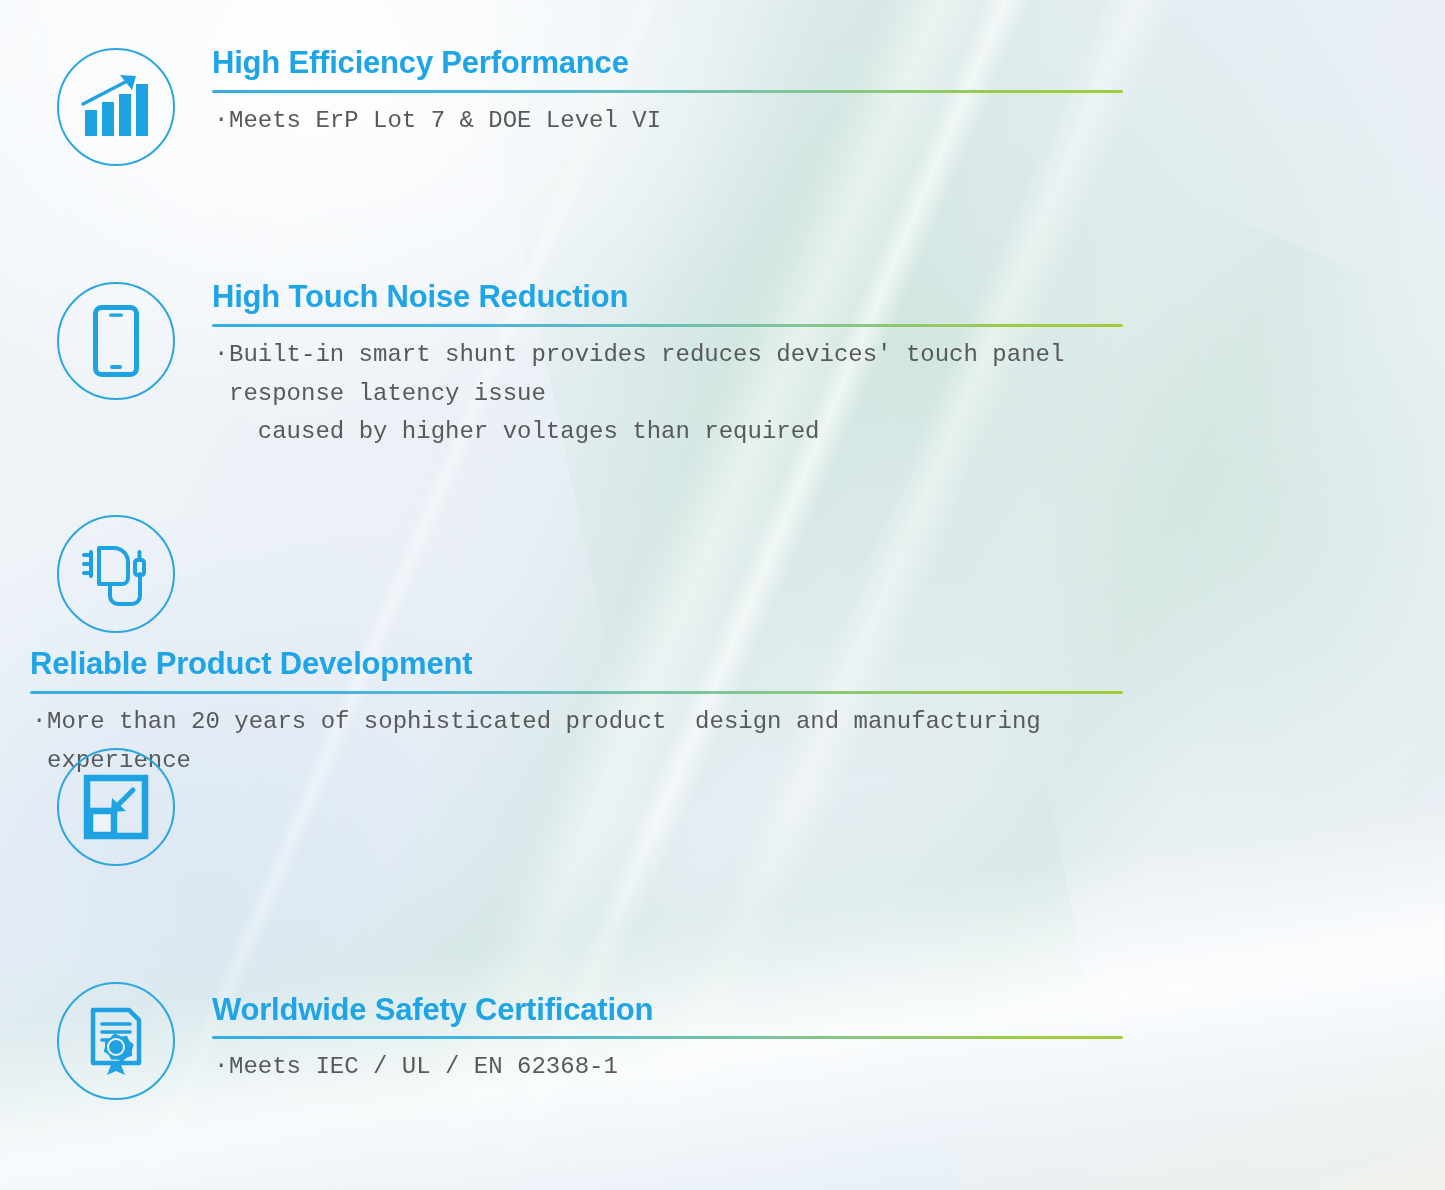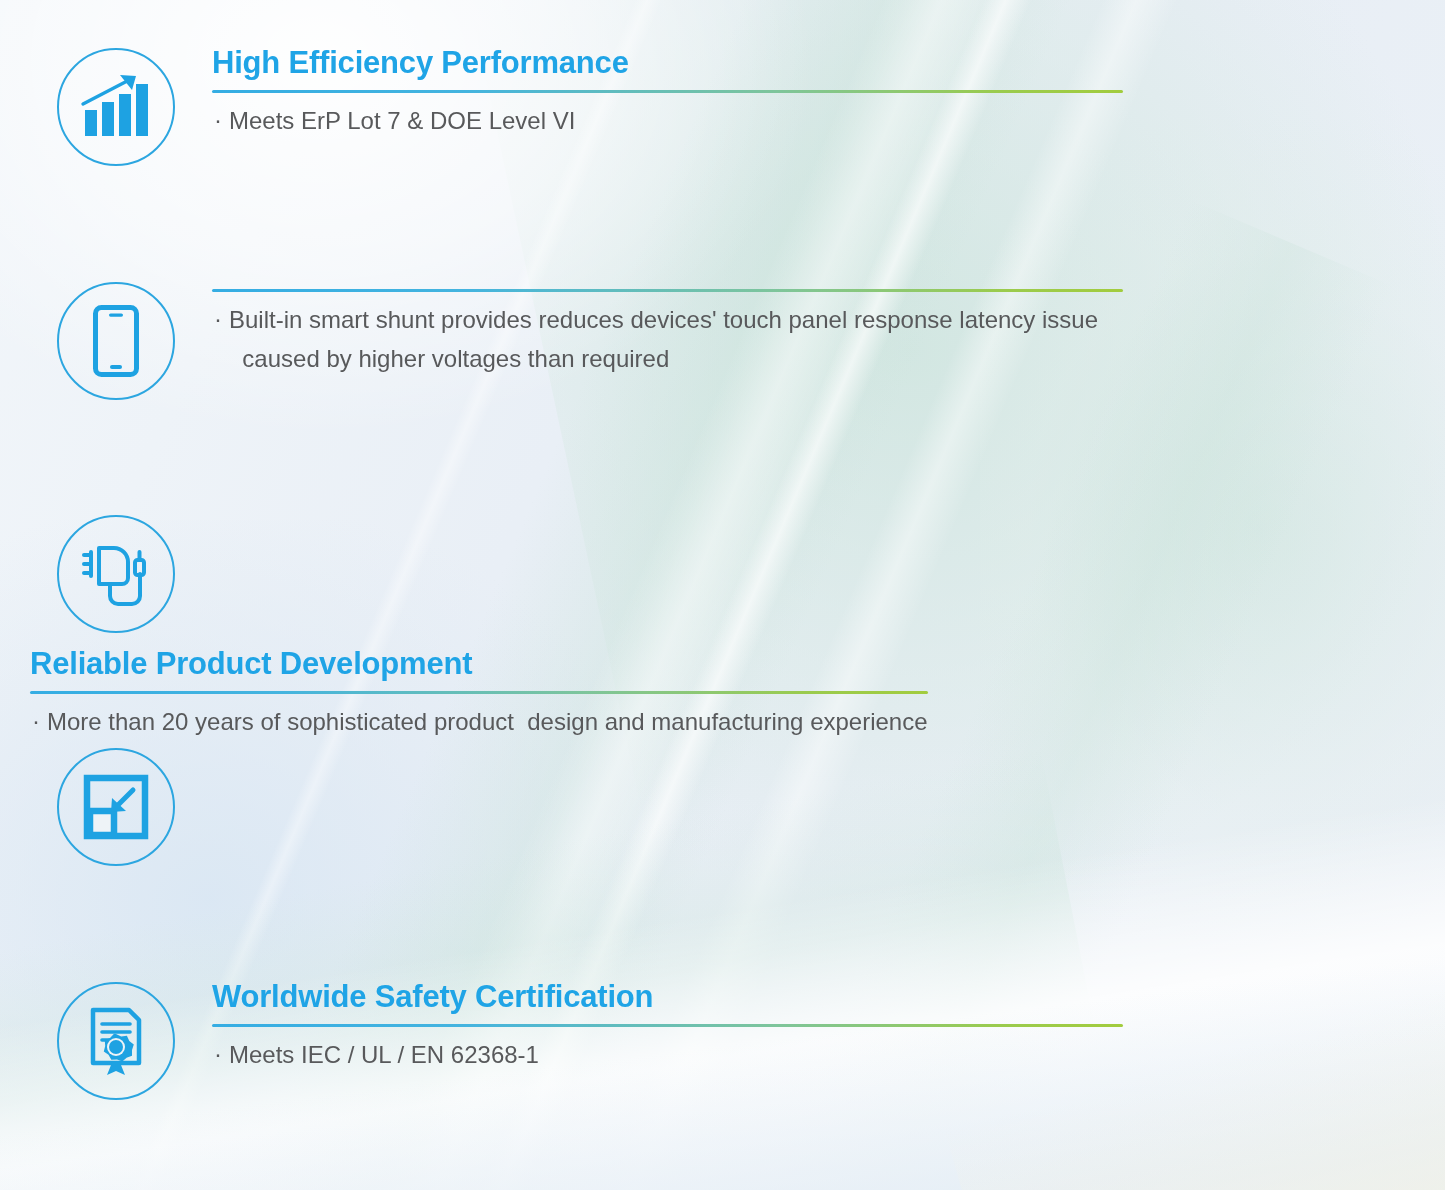--- a/index.html
+++ b/index.html
@@ -168,20 +168,21 @@
     padding: 0;
     list-style: none;
   }
   .bullets li {
     color: #58595B;
     font-size: 24px;
     line-height: 1.62;
     position: relative;
     padding-left: 17px;
     white-space: pre-wrap;
+    font-family: Liberation Mono, monospace;
   }
   .bullets li::before {
     content: "\00B7";
     position: absolute;
     left: 2px;
     top: -1px;
     color: #58595B;
     font-size: 24px;
   }
 </style>
@@ -235,20 +236,21 @@
       <div class="icon-wrap">
         <div class="icon-circle">
           <svg width="46" height="72" viewBox="0 0 46 72" fill="none">
             <rect x="2.5" y="2.5" width="41" height="67" rx="6" ry="6" stroke="#1EA2E2" stroke-width="5" fill="none"></rect>
             <rect x="16" y="8.5" width="14" height="3.2" rx="1.6" fill="#1EA2E2"></rect>
             <rect x="17" y="60" width="12" height="4" rx="2" fill="#1EA2E2"></rect>
           </svg>
         </div>
       </div>
       <div class="feature-body">
+        <div class="feature-title">High Touch Noise Reduction</div>
         <div class="divider"></div>
         <ul class="bullets">
           <li>Built-in smart shunt provides reduces devices' touch panel response latency issue
   caused by higher voltages than required</li>
         </ul>
       </div>
     </div>
 
     <div class="feature" style="top:513px;flex-direction:column;">
       <div class="icon-wrap">
@@ -282,21 +284,21 @@
             <path d="M6 6 H64 V64 H6 Z" stroke="#1EA2E2" stroke-width="6.5" fill="none"></path>
             <rect x="6" y="36" width="30" height="30" fill="#eef3f7"></rect>
             <path d="M9 39 H33 V63 H9 Z" stroke="#1EA2E2" stroke-width="6.5" fill="none"></path>
             <path d="M52 18 L33 37" stroke="#1EA2E2" stroke-width="5" stroke-linecap="round"></path>
             <path d="M30 40 L31 26 L45 39 Z" fill="#1EA2E2"></path>
           </svg>
         </div>
       </div>
     </div>
 
-    <div class="feature" style="top:980px;">
+    <div class="feature" style="top:980px;align-items:center;">
       <div class="icon-wrap">
         <div class="icon-circle">
           <svg width="72" height="72" viewBox="0 0 72 72" fill="none">
             <path d="M13 5 H49 L59 15 V58 H13 Z" stroke="#1EA2E2" stroke-width="4.5" fill="none" stroke-linejoin="round"></path>
             <path d="M22 19 H50" stroke="#1EA2E2" stroke-width="3.6" stroke-linecap="round"></path>
             <path d="M22 27 H50" stroke="#1EA2E2" stroke-width="3.6" stroke-linecap="round"></path>
             <path d="M22 35 H42" stroke="#1EA2E2" stroke-width="3.6" stroke-linecap="round"></path>
             <path d="M31 60 L27 70 L36 66 L45 70 L41 60 Z" fill="#1EA2E2"></path>
             <path d="M36 29 l5.2 2.4 5.7 -0.6 2.4 5.2 4.5 3.6 -1.8 5.5 0 5.7 -5.4 1.9 -4.3 3.8 -5.3 -2.1 -5.7 0.3 -2.8 -5 -4.7 -3.2 1.4 -5.6 -0.4 -5.7 5.2 -2.3 4 -4.1 Z" fill="#1EA2E2"></path>
             <circle cx="36" cy="42" r="9" fill="#eef3f7"></circle>

